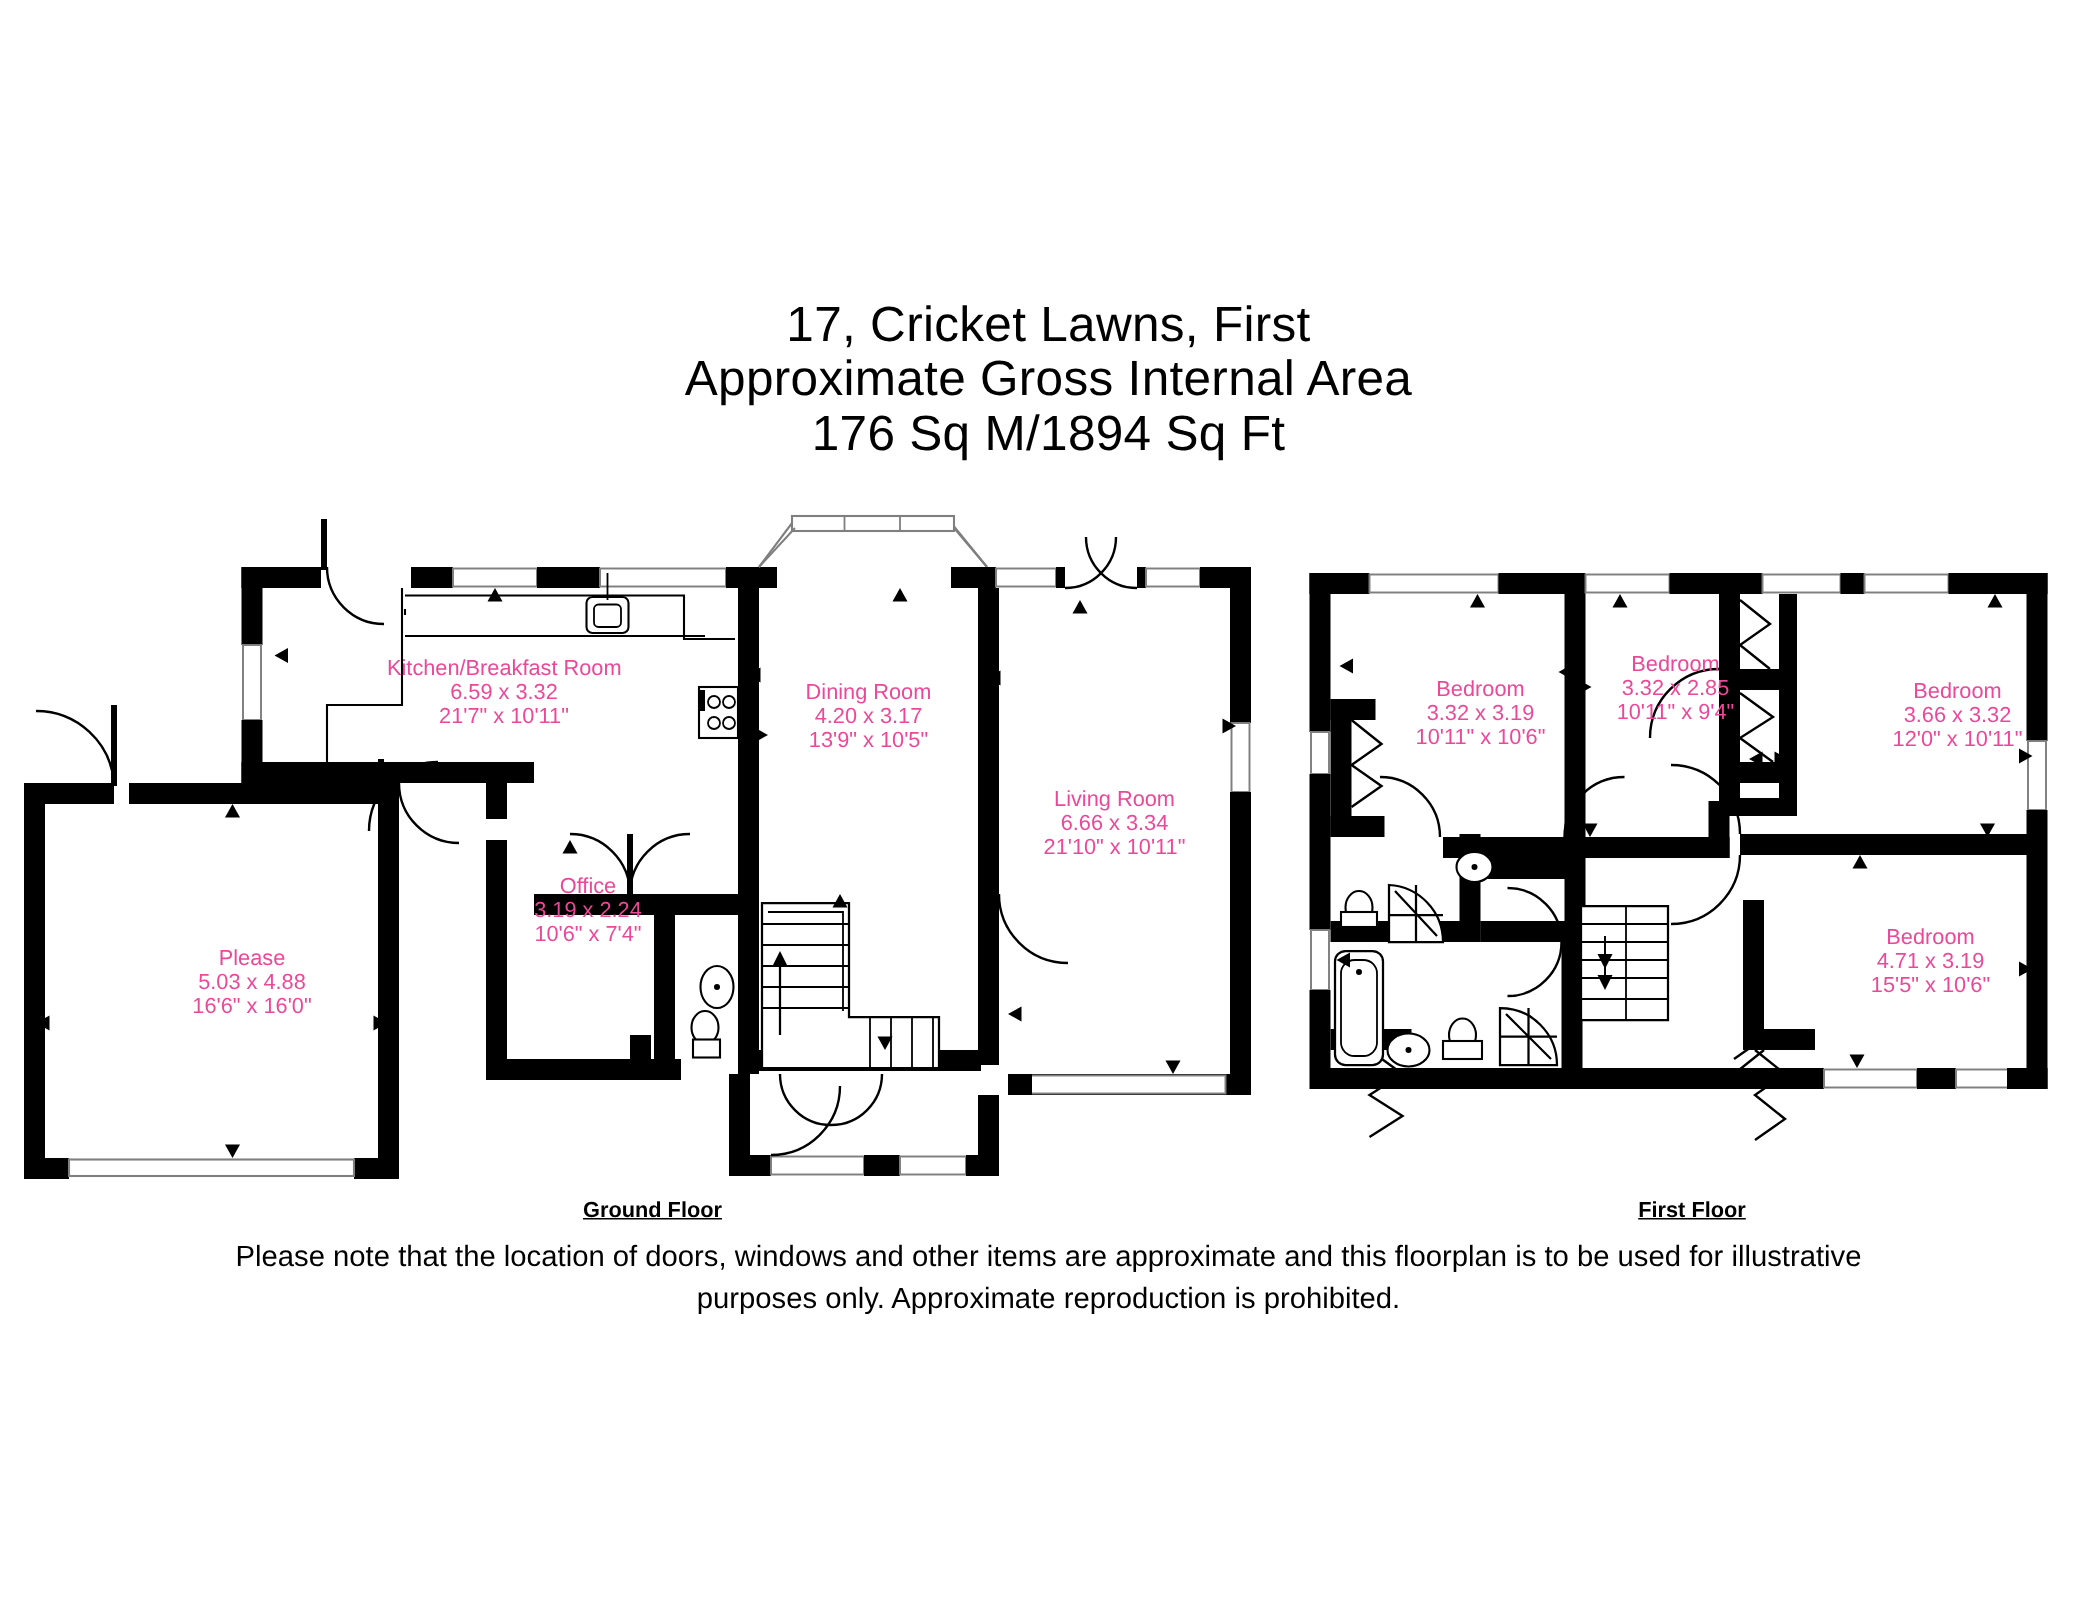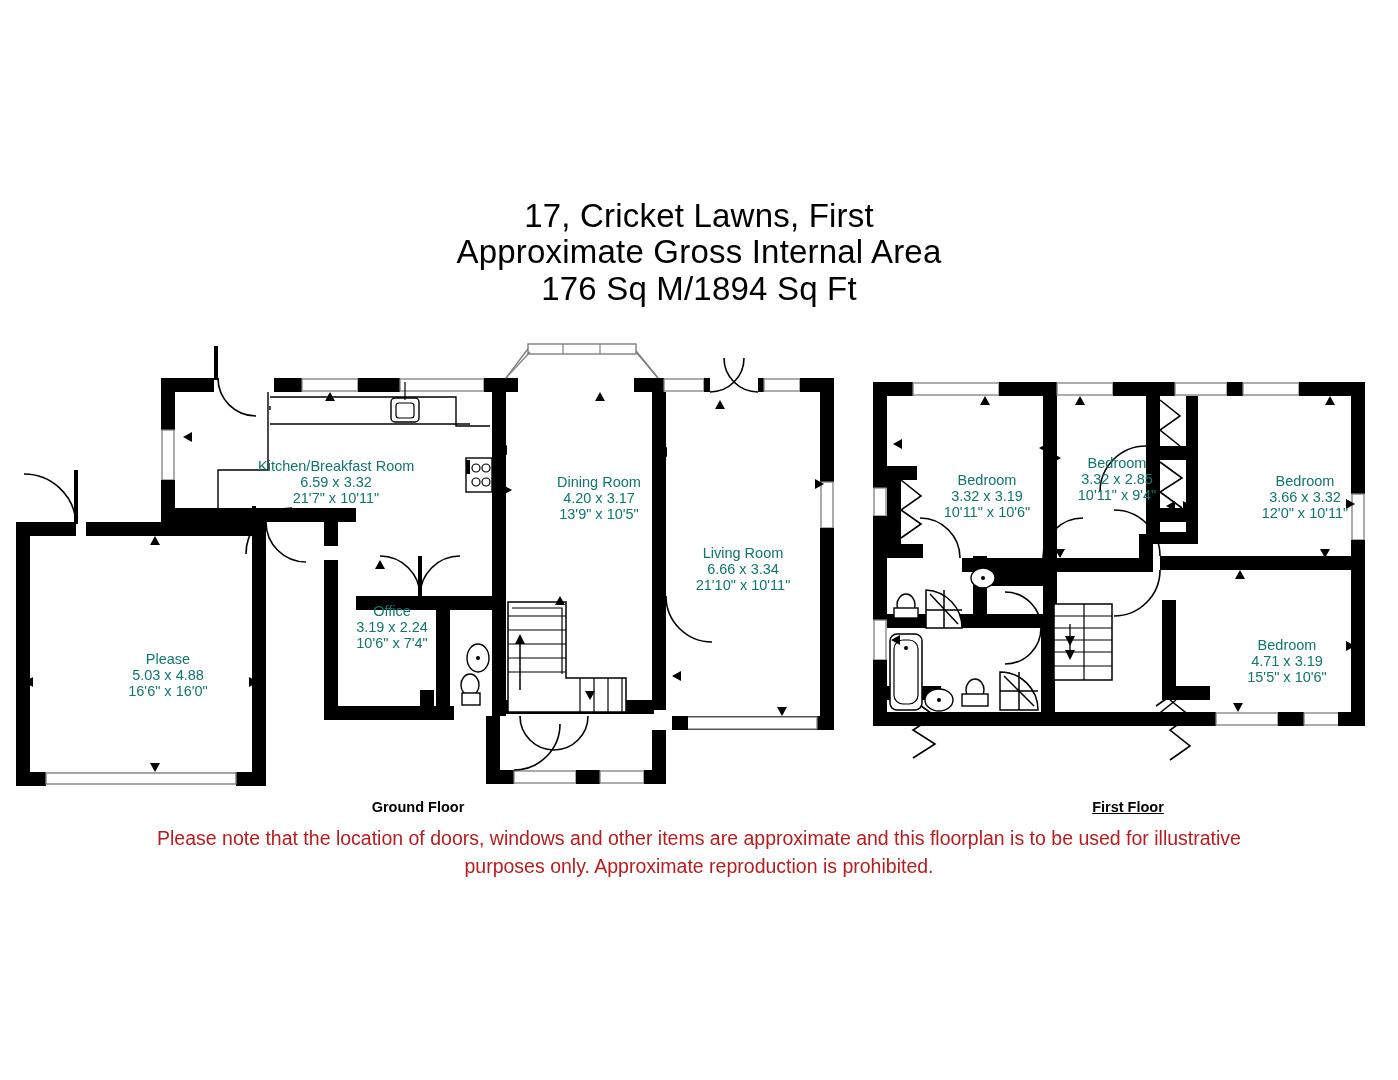--- a/index.html
+++ b/index.html
@@ -44,40 +44,39 @@
     height: 1080px;
   }
   .floor-label {
     position: absolute;
     font-size: 14.5px;
     font-weight: bold;
     color: #000;
     text-align: center;
     white-space: nowrap;
   }
-  #ground-floor-label { left: 268px; top: 799px; width: 300px; }
+  #ground-floor-label { left: 285px; top: 799px; width: 300px; text-decoration: underline; }
   #first-floor-label  { left: 978px; top: 799px; width: 300px; text-decoration: underline; }
   .disclaimer {
     position: absolute;
     left: 74px;
     top: 824px;
     width: 1250px;
     text-align: center;
     font-size: 19.5px;
-    color: #b91c1c;
+    color: #000000;
     line-height: 1.45;
   }
   .disclaimer span { display: block; }
   .room-label {
     position: absolute;
     text-align: center;
     white-space: nowrap;
     line-height: 1.12;
-    color: #0f766e;
-    margin-top: 20px;
+    color: #ec4899;
   }
   .room-label .rname { display: block; font-size: 14.5px; }
   .room-label .rm   { display: block; font-size: 14.5px; }
   .room-label .rft  { display: block; font-size: 14.5px; }
 </style>
 </head>
 <body>
 
 <div id="page">
 
@@ -451,21 +450,21 @@
       </g>
     </g>
   </svg>
 
   <div class="room-label" style="left:258px; top:438px; width:156px;">
     <span class="rname">Kitchen/Breakfast Room</span>
     <span class="rm">6.59 x 3.32</span>
     <span class="rft">21'7" x 10'11"</span>
   </div>
 
-  <div class="room-label" style="left:506px; top:454px; width:146px;padding-left:20px;">
+  <div class="room-label" style="left:506px; top:454px; width:146px;">
     <span class="rname">Dining Room</span>
     <span class="rm">4.20 x 3.17</span>
     <span class="rft">13'9" x 10'5"</span>
   </div>
 
   <div class="room-label" style="left:668px; top:525px; width:150px;">
     <span class="rname">Living Room</span>
     <span class="rm">6.66 x 3.34</span>
     <span class="rft">21'10" x 10'11"</span>
   </div>

